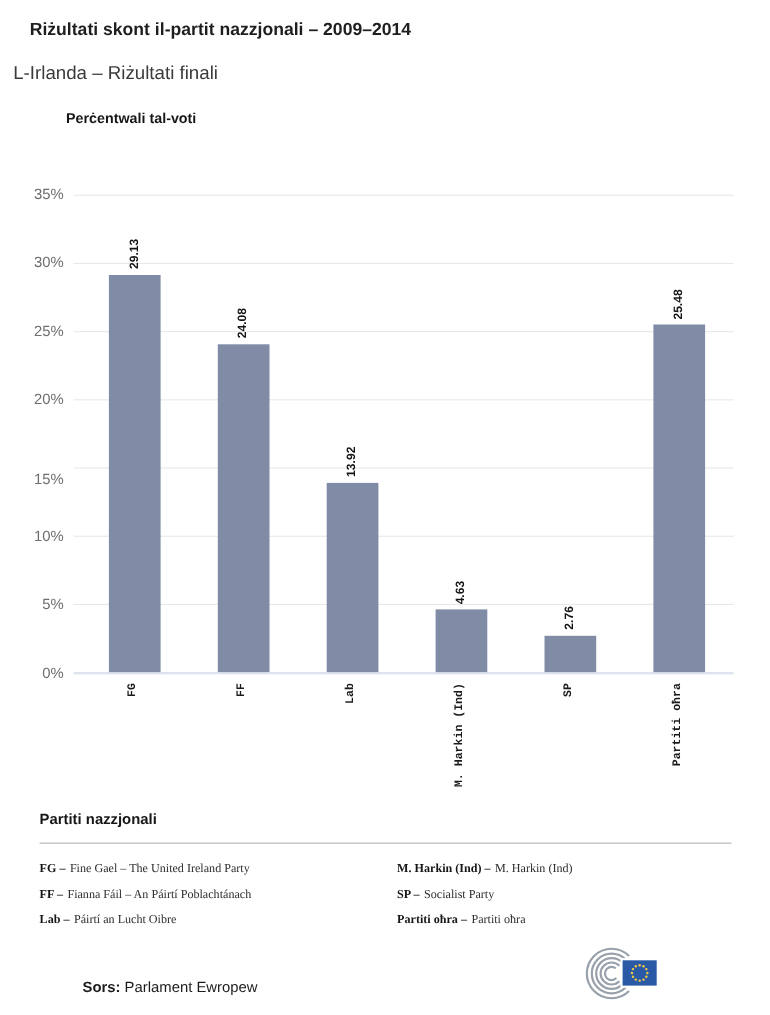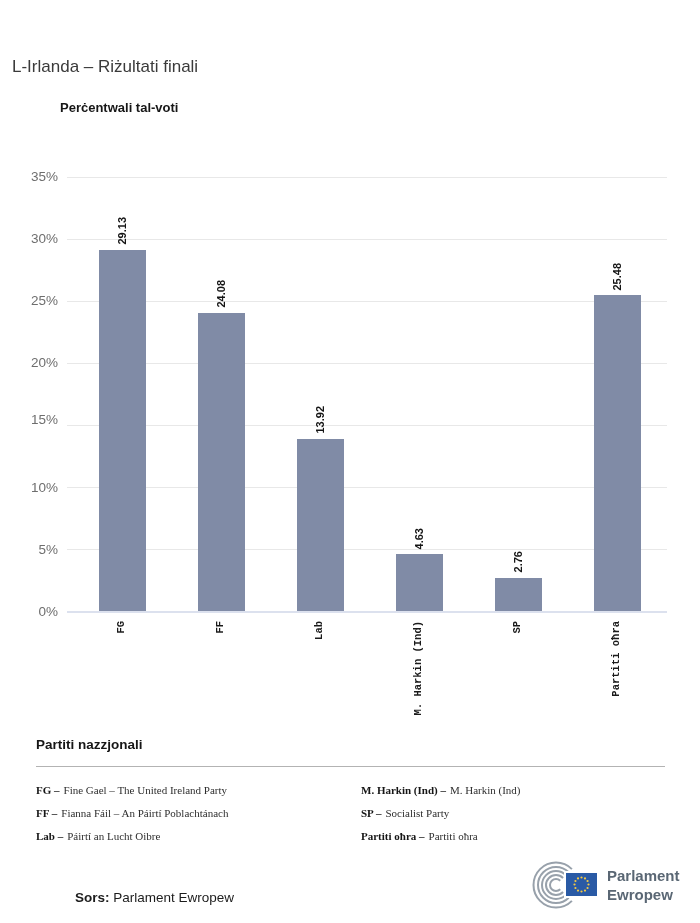--- a/index.html
+++ b/index.html
@@ -25,29 +25,30 @@
   .lg-item span{margin-left:4px;}
   .source{position:absolute;left:27px;top:890px;font-size:13.5px;color:#1c1c1c;}
   .source b{font-weight:700;margin-left:48px;}
   #logo{position:absolute;left:531px;top:859px;display:flex;align-items:center;}
   #logo .logo-text{margin-left:8px;font-size:15px;line-height:19px;font-weight:700;color:#5a6774;}
 </style>
 </head>
 <body>
 
 <div id="page">
+  <div class="title">Riżultati skont il-partit nazzjonali – 2009–2014</div>
   <div class="subtitle">L-Irlanda – Riżultati finali</div>
   <div class="axis-title">Perċentwali tal-voti</div>
 
   <div id="ylabels">
       <div class="ytick" style="top: 18px;">35%</div>
       <div class="ytick" style="top: 80.1429px;">30%</div>
       <div class="ytick" style="top: 142.286px;">25%</div>
       <div class="ytick" style="top: 204.429px;">20%</div>
-      <div class="ytick" style="top: 261px;">15%</div>
+      <div class="ytick" style="top: 277px;">15%</div>
       <div class="ytick" style="top: 328.714px;">10%</div>
       <div class="ytick" style="top: 390.857px;">5%</div>
       <div class="ytick" style="top: 453px;">0%</div>
     </div>
   <div id="plot">
     <div class="baseline"></div>
   <div class="gridline" style="bottom: 434.5px;"></div>
       <div class="gridline" style="bottom: 372.357px;"></div>
       <div class="gridline" style="bottom: 310.214px;"></div>
       <div class="gridline" style="bottom: 248.071px;"></div>
@@ -105,18 +106,14 @@
         <circle cx="56.56" cy="29" r="1.1"></circle>
           <circle cx="54" cy="31.56" r="1.1"></circle>
         <circle cx="50.5" cy="32.5" r="1.1"></circle>
           <circle cx="47" cy="31.56" r="1.1"></circle>
         <circle cx="44.44" cy="29" r="1.1"></circle>
           <circle cx="43.5" cy="25.5" r="1.1"></circle>
         <circle cx="44.44" cy="22" r="1.1"></circle>
           <circle cx="47" cy="19.44" r="1.1"></circle>
       </g>
     </svg>
-    <div class="logo-text">
-      <div>Parlament</div>
-      <div>Ewropew</div>
-    </div>
   </div>
 </div>
 
 </body></html>

